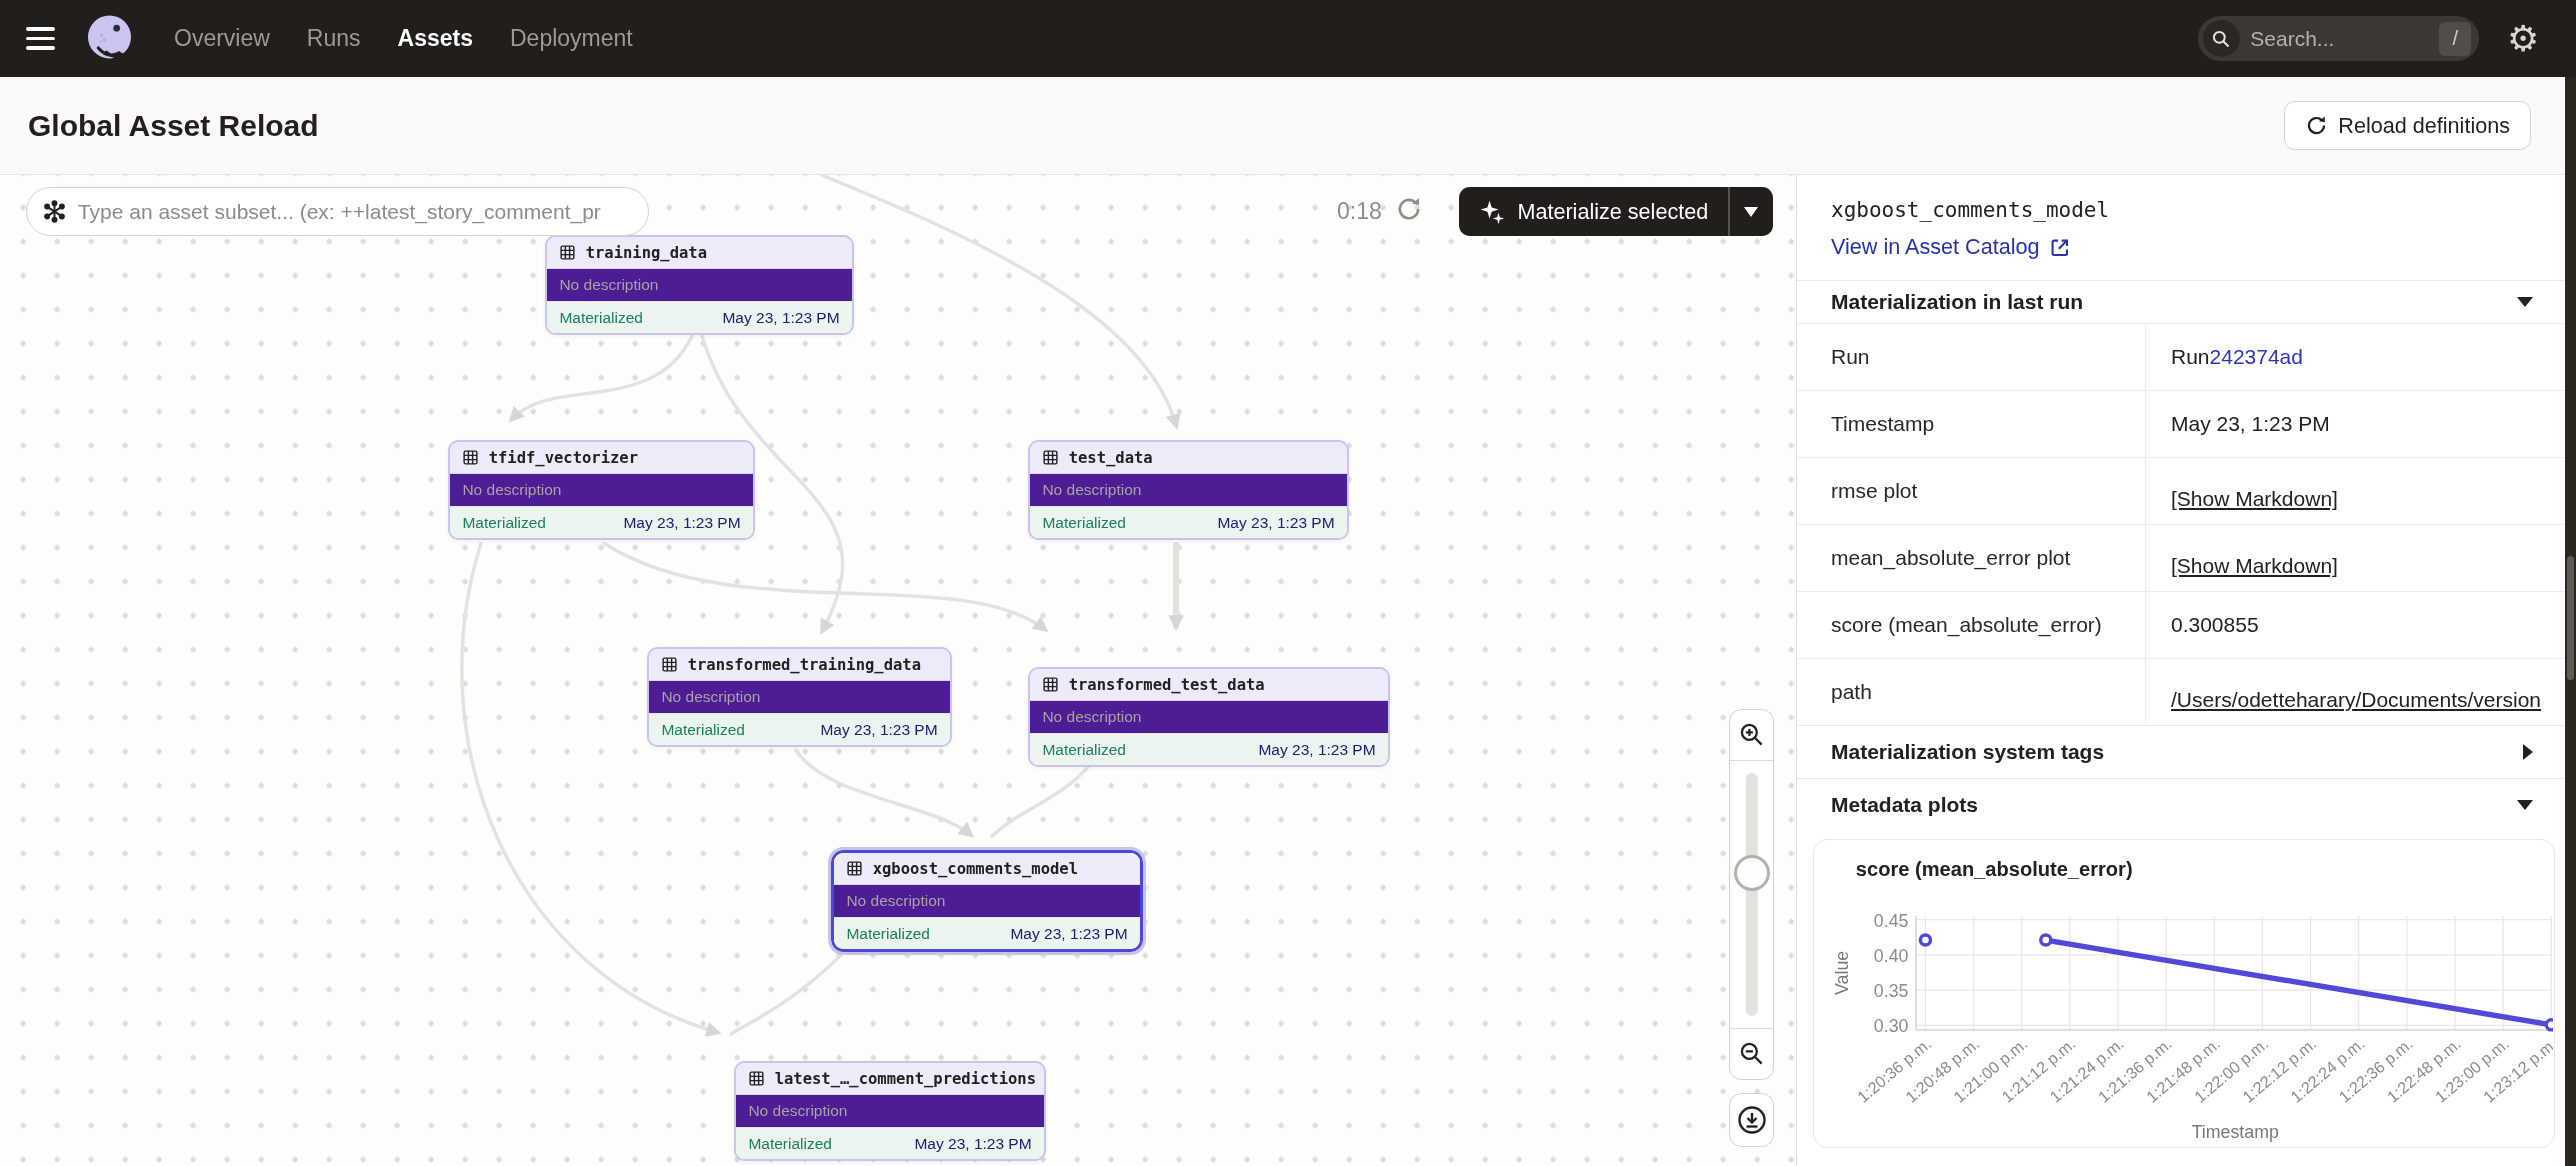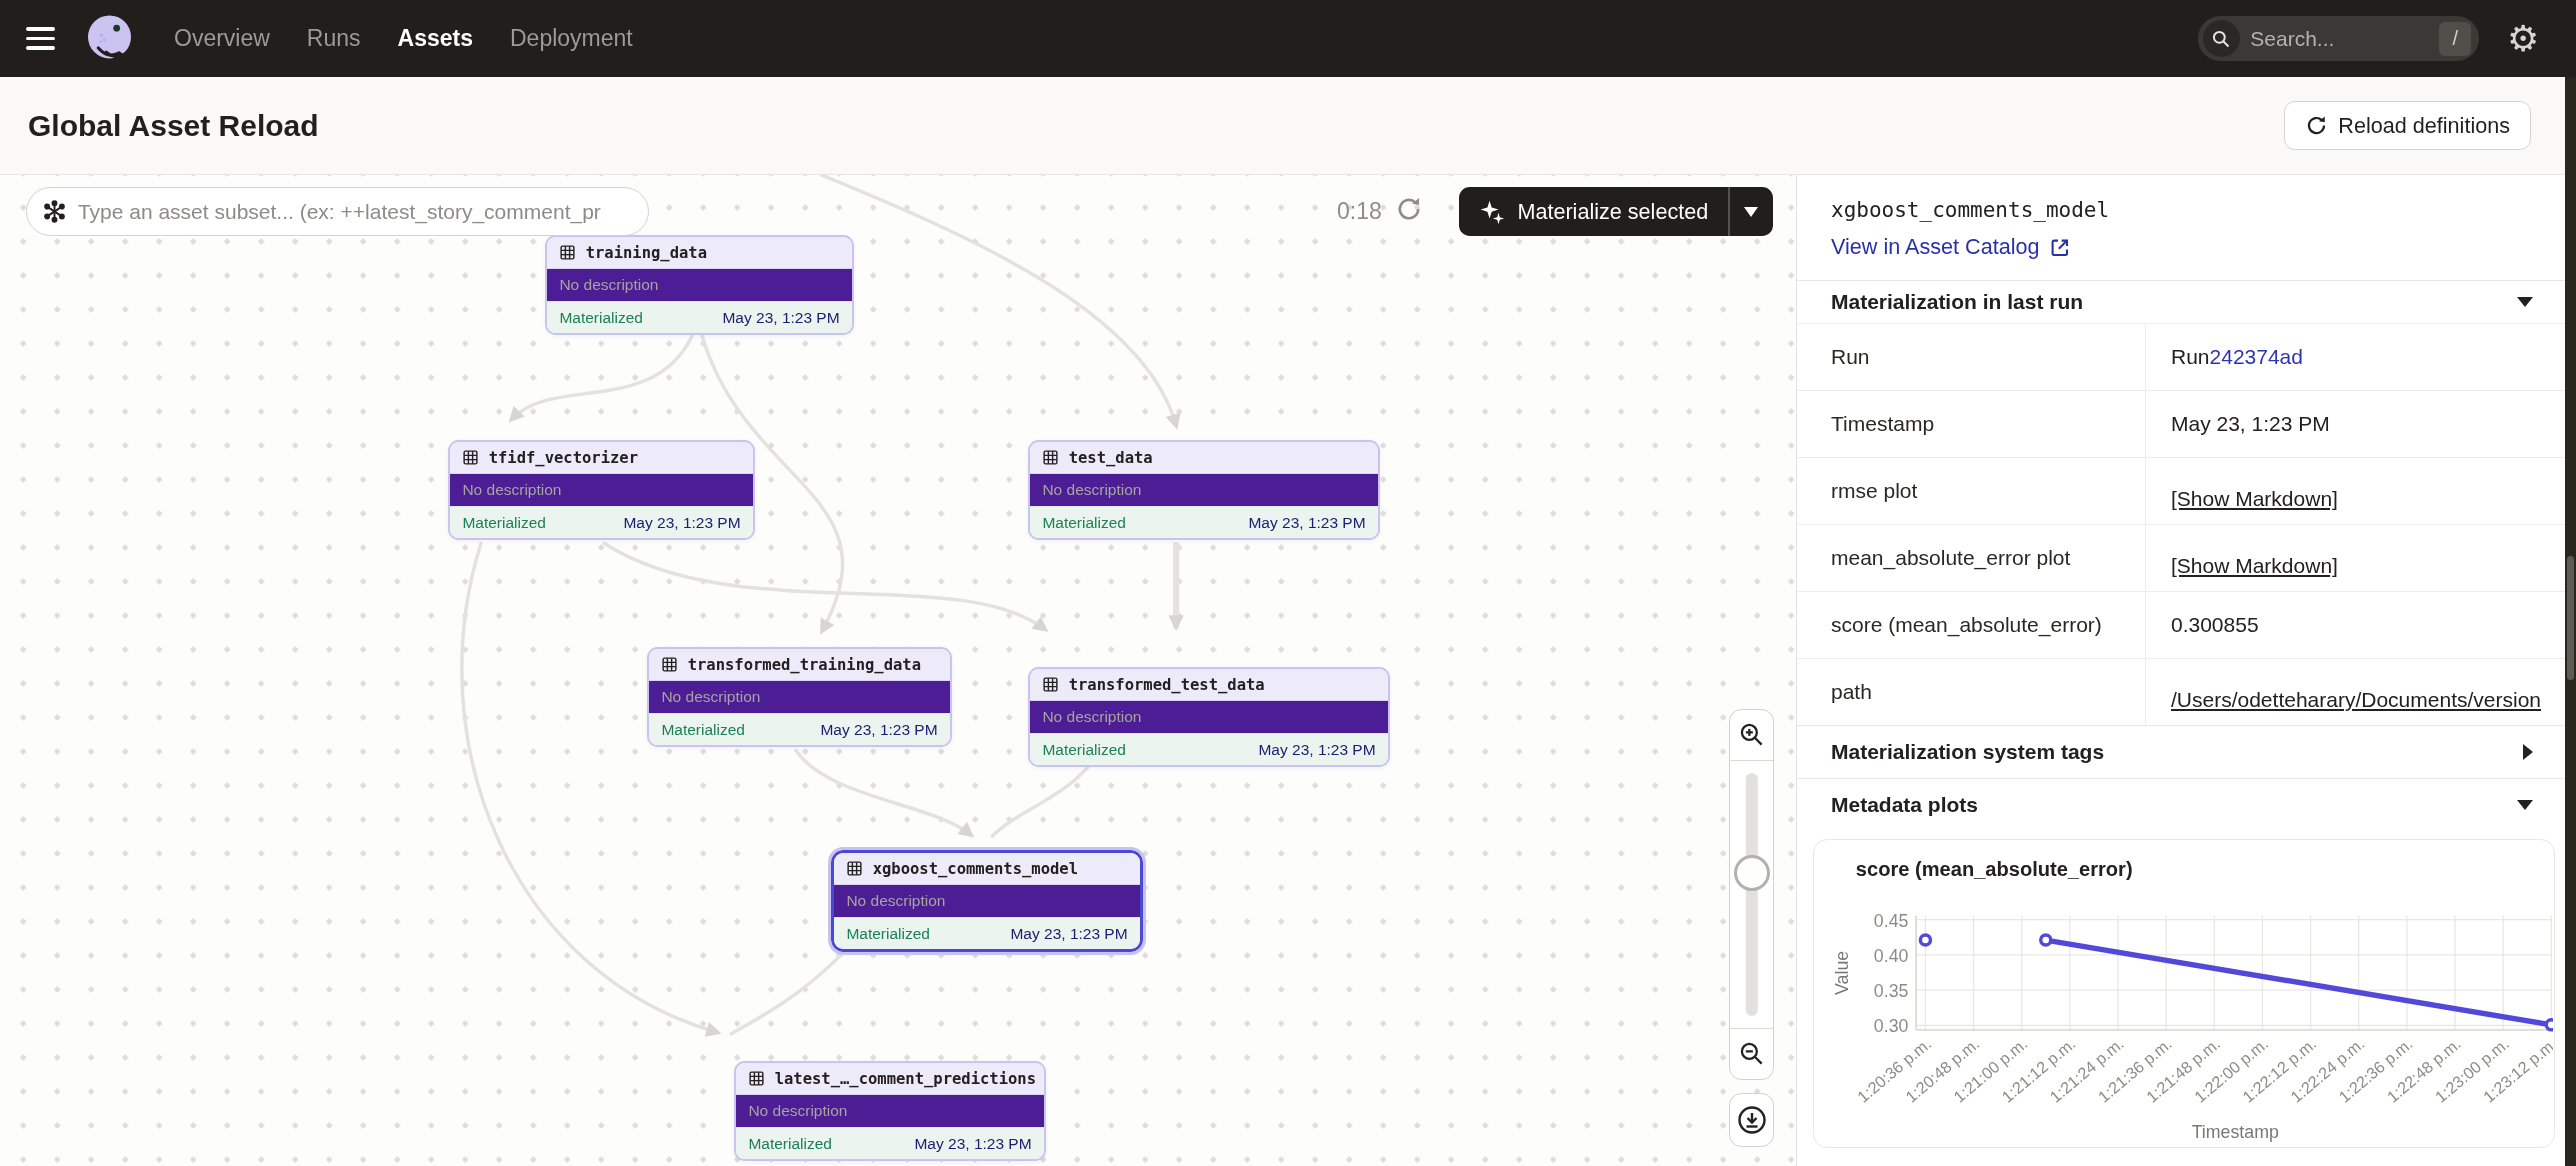--- a/index.html
+++ b/index.html
@@ -232,21 +232,21 @@
               </svg>
             </span>
             <span class="node-name">tfidf_vectorizer</span>
           </div>
           <div class="node-desc">No description</div>
           <div class="node-foot">
             <span class="node-status">Materialized</span>
             <span class="node-ts">May 23, 1:23 PM</span>
           </div>
         </div>
-        <div class="asset-node" style="left: 1028px; top: 265px; width: 352px;">
+        <div class="asset-node" style="left: 1028px; top: 265px; width: 321px;">
           <div class="node-header">
             <span style="display:flex;">
               <svg width="17" height="17" viewBox="0 0 24 24" fill="none" stroke="#242021" stroke-width="2">
                 <rect x="3" y="3" width="18" height="18" rx="2"></rect>
                 <line x1="3" y1="9" x2="21" y2="9"></line>
                 <line x1="3" y1="15" x2="21" y2="15"></line>
                 <line x1="9" y1="3" x2="9" y2="21"></line>
                 <line x1="15" y1="3" x2="15" y2="21"></line>
               </svg>
             </span>

